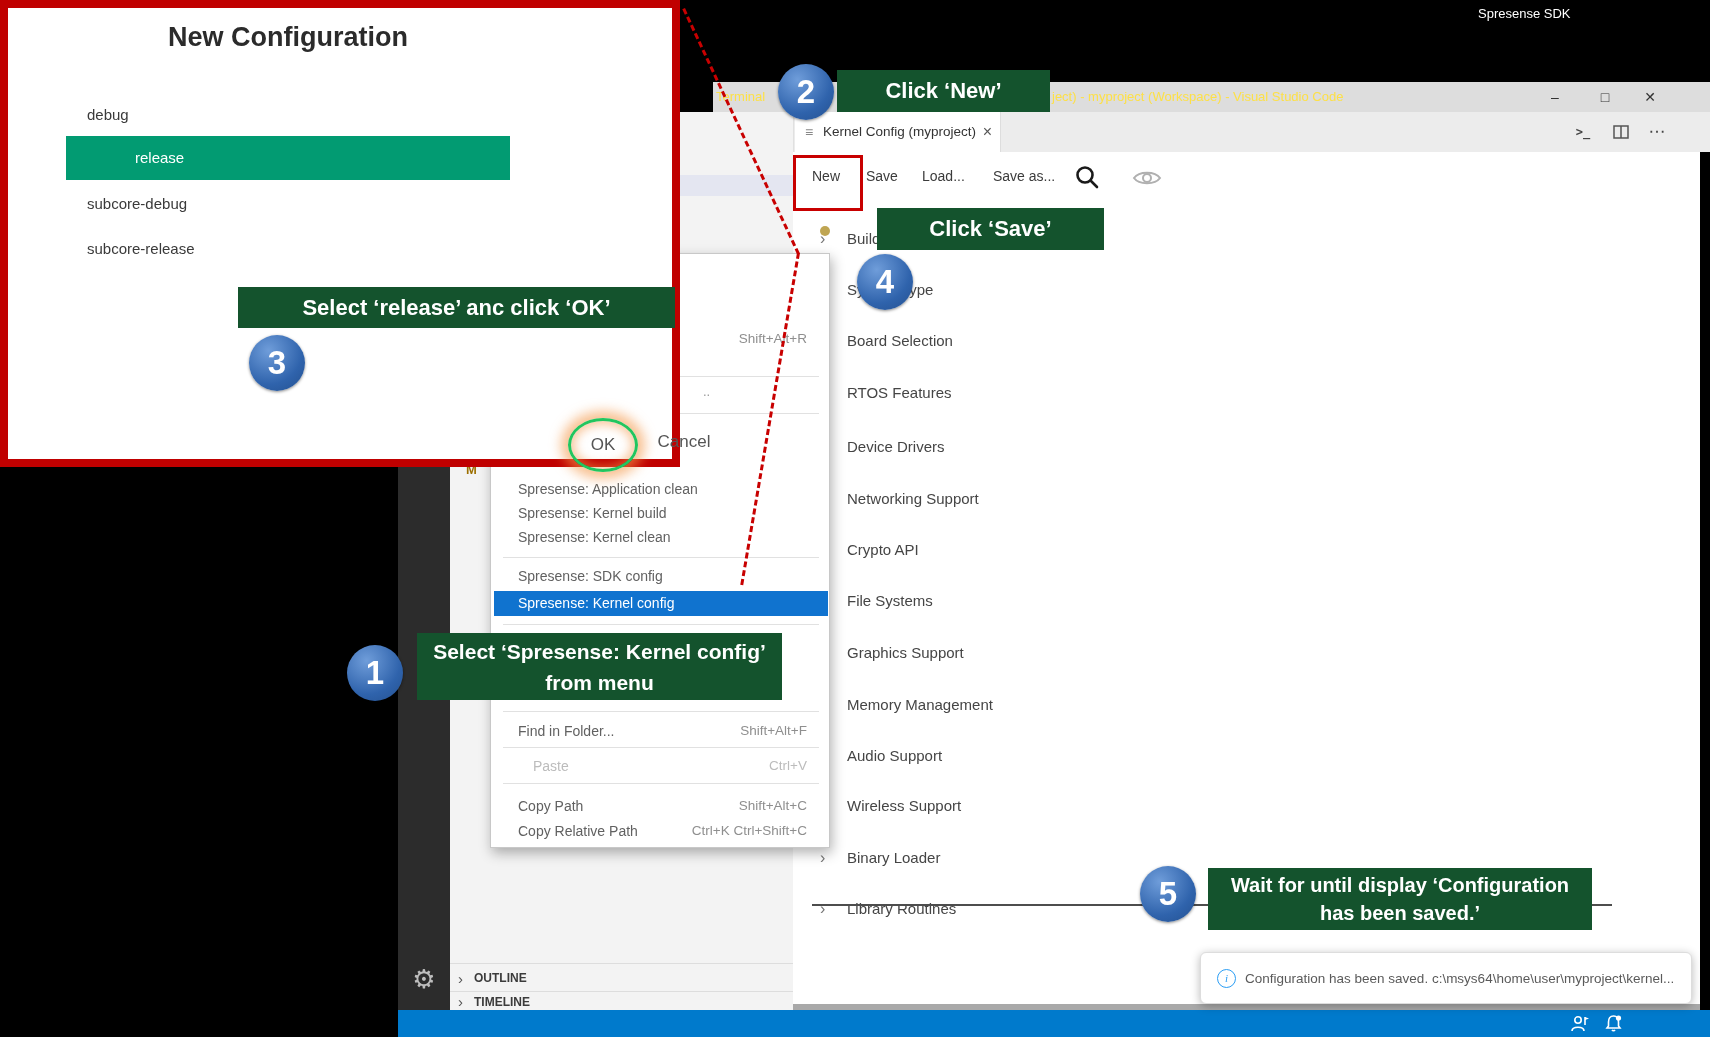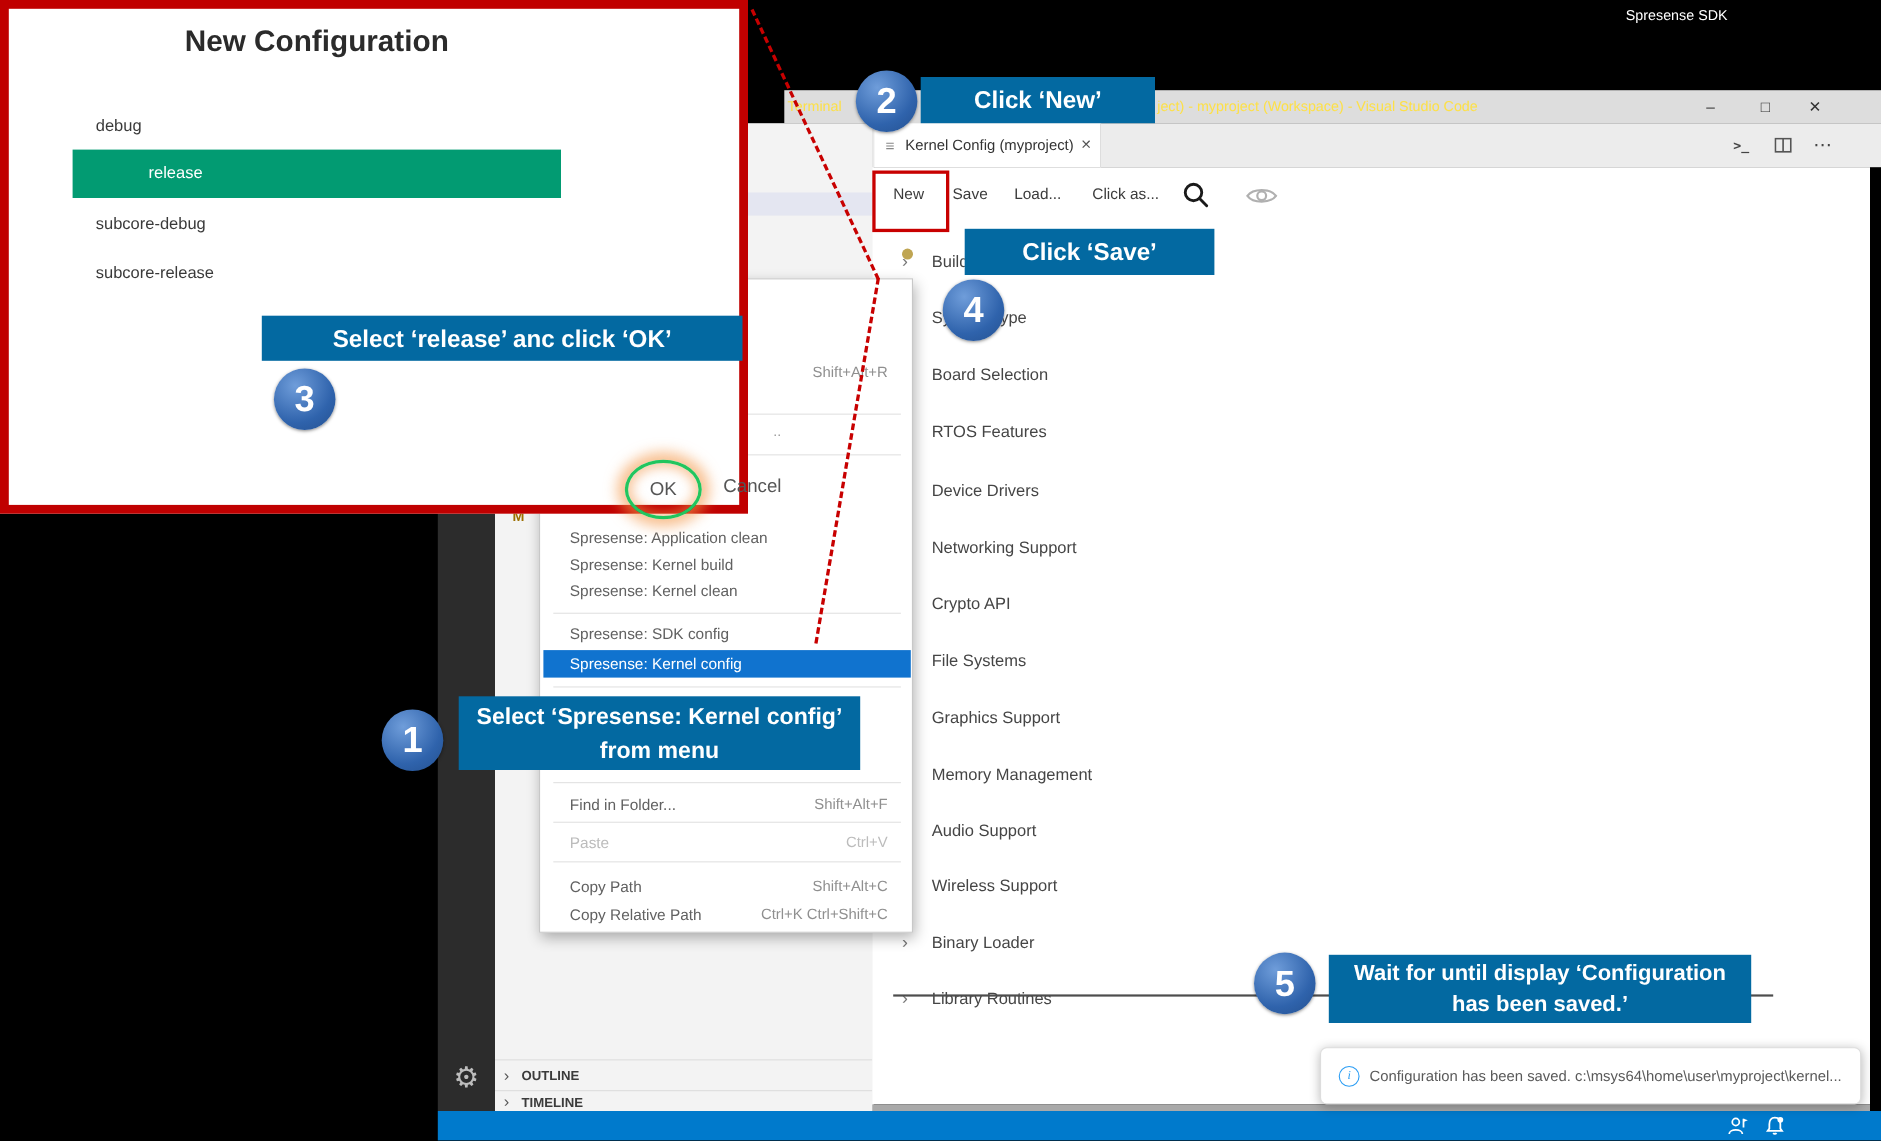--- a/index.html
+++ b/index.html
@@ -46,39 +46,39 @@
          box-shadow:0 2px 10px rgba(0,0,0,.28);display:flex;align-items:center;padding-left:16px;box-sizing:border-box;}
   .info-ico{width:17px;height:17px;border:1.5px solid #2a9df4;border-radius:50%;color:#2a9df4;font-size:11px;
             font-family:"Liberation Serif",serif;font-style:italic;display:flex;align-items:center;justify-content:center;flex:0 0 auto;}
   .toast-msg{font-size:13.5px;color:#5a5a5a;margin-left:9px;white-space:nowrap;overflow:hidden;}
 
   
   .menu{left:490px;top:253px;width:340px;height:595px;background:#fff;border:1px solid #c8c8c8;
         box-shadow:2px 5px 12px rgba(0,0,0,.3);box-sizing:border-box;}
   .mi{position:absolute;left:27px;height:20px;line-height:20px;font-size:14px;color:#616161;white-space:nowrap;}
   .mi-short{position:absolute;right:22px;height:20px;line-height:20px;font-size:13.5px;color:#8f8f8f;white-space:nowrap;}
-  .mi-dis{color:#bcbcbc;}
+  .mi-dis{color:#bcbcbc;margin-left:15px;}
   .msep{position:absolute;left:12px;width:316px;height:1px;background:#e1e1e1;}
   .mi-sel{position:absolute;left:3px;width:334px;height:25px;background:#1073cf;}
   .mi-sel span{position:absolute;left:24px;height:25px;line-height:25px;font-size:14px;color:#fff;white-space:nowrap;}
   .mi-tail{position:absolute;left:212px;top:130px;font-size:13px;color:#9a9a9a;}
 
   
   .dialog{left:0;top:0;width:680px;height:467px;background:#fff;border:8px solid #c00000;box-sizing:border-box;}
   .dlg-title{position:absolute;left:40px;top:14px;width:480px;text-align:center;font-size:27px;font-weight:bold;color:#2b2b2b;}
   .dlg-opt{position:absolute;left:79px;height:22px;line-height:22px;font-size:15px;color:#3a3a3a;}
   .dlg-sel{position:absolute;left:58px;top:128px;width:444px;height:44px;background:#029b72;}
   .dlg-sel span{position:absolute;left:21px;height:44px;line-height:44px;font-size:15px;color:#fff;margin-left:48px;}
   .ok-glow{position:absolute;left:560px;top:410px;width:70px;height:54px;border:3px solid #22c55e;border-radius:50%;
            box-shadow:0 0 12px 7px rgba(243,152,74,.6), inset 0 0 10px 4px rgba(243,152,74,.5);
            text-align:center;line-height:48px;font-size:17px;color:#555;box-sizing:border-box;}
   .dlg-cancel{position:absolute;left:645px;top:424px;width:62px;text-align:center;font-size:17px;color:#555;}
 
   
-  .banner{position:absolute;background:#0369a1;color:#fff;font-weight:bold;display:flex;flex-direction:column;
+  .banner{position:absolute;background:#14532d;color:#fff;font-weight:bold;display:flex;flex-direction:column;
           align-items:center;justify-content:center;text-align:center;z-index:40;}
   .badge{position:absolute;width:56px;height:56px;border-radius:50%;color:#fff;font-weight:bold;font-size:33px;
          background:radial-gradient(circle at 35% 28%, #6f9dda, #2f63ac 62%, #24508f);
          display:flex;align-items:center;justify-content:center;box-shadow:0 1px 3px rgba(0,0,0,.45);z-index:41;}
   .dash{position:absolute;border-top:3px dashed #c80000;transform-origin:0 0;z-index:39;}
 
   .z-win{z-index:1;} .z-menu{z-index:20;} .z-toast{z-index:22;} .z-dlg{z-index:30;} .z-anno{z-index:40;}
   svg{display:block;}
 </style>
 </head>
@@ -119,21 +119,21 @@
   </div>
   <div class="abs sb-row z-win" style="top:991px;height:19px">
     <span class="sb-chev">›</span>
     <span class="sb-label">TIMELINE</span>
   </div>
 
   <div class="abs webview z-win"></div>
   <span class="tool z-win" style="left:812px">New</span>
   <span class="tool z-win" style="left:866px">Save</span>
   <span class="tool z-win" style="left:922px">Load...</span>
-  <span class="tool z-win" style="left:993px">Click as...</span>
+  <span class="tool z-win" style="left:993px">Save as...</span>
   <span class="abs z-win" style="left:1074px;top:164px">
     <svg width="26" height="26" viewBox="0 0 26 26">
       <circle cx="11" cy="11" r="7.5" fill="none" stroke="#1a1a1a" stroke-width="2.6"></circle>
       <line x1="16.5" y1="16.5" x2="23" y2="23" stroke="#1a1a1a" stroke-width="2.6" stroke-linecap="round"></line>
     </svg>
   </span>
   <span class="abs z-win" style="left:1132px;top:168px">
     <svg width="30" height="20" viewBox="0 0 30 20">
       <path d="M2 10 C7 3, 23 3, 28 10 C23 17, 7 17, 2 10 Z" fill="none" stroke="#b0b0b0" stroke-width="2"></path>
       <circle cx="15" cy="10" r="4" fill="none" stroke="#b0b0b0" stroke-width="2"></circle>

